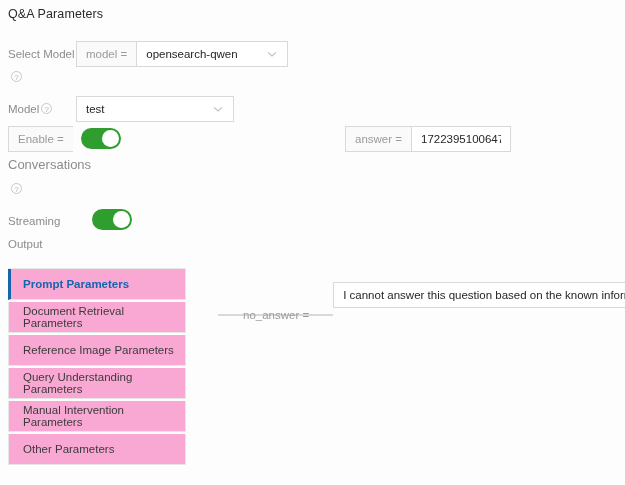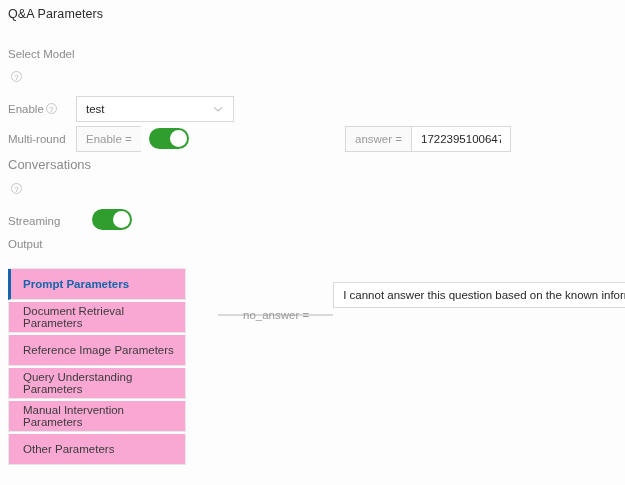--- a/index.html
+++ b/index.html
@@ -204,43 +204,51 @@
 </style>
 </head>
 <body>
 
 <div id="page-title">Q&amp;A Parameters</div>
 
 <div class="form-row" id="row-select-model">
   <span class="row-label">
     <span class="lbl-text">Select Model</span>
   </span>
+  <div class="input-group">
+    <div class="addon">model =</div>
+    <div class="field">
+      <span class="value">opensearch-qwen</span>
+      <span class="chevron">
+        <svg viewBox="0 0 12 12" width="12" height="12">
+            <path d="M2 4.3 L6 8 L10 4.3" fill="none" stroke="#bfbfbf" stroke-width="1.1"></path>
+          </svg>
+      </span>
+    </div>
+  </div>
 </div>
 <span class="help-icon standalone" id="help-model">?</span>
 
 <div class="form-row" id="row-prompt">
   <span class="row-label">
-    <span class="lbl-text">Enable</span><span class="help-icon">?</span>
+    <span class="lbl-text">Model</span><span class="help-icon">?</span>
   </span>
   <div class="input-group">
     <div class="field">
       <span class="value">test</span>
       <span class="chevron">
         <svg viewBox="0 0 12 12" width="12" height="12">
             <path d="M2 4.3 L6 8 L10 4.3" fill="none" stroke="#bfbfbf" stroke-width="1.1"></path>
           </svg>
       </span>
     </div>
   </div>
 </div>
 
 <div class="form-row" id="row-multiround">
-  <span class="row-label">
-    <span class="lbl-text">Multi-round</span>
-  </span>
   <div class="input-group">
     <div class="addon">Enable =</div>
   </div>
   <div class="switch">
     <div class="knob"></div>
   </div>
 </div>
 <div id="label-conversations">Conversations</div>
 <span class="help-icon standalone" id="help-multiround">?</span>
 

